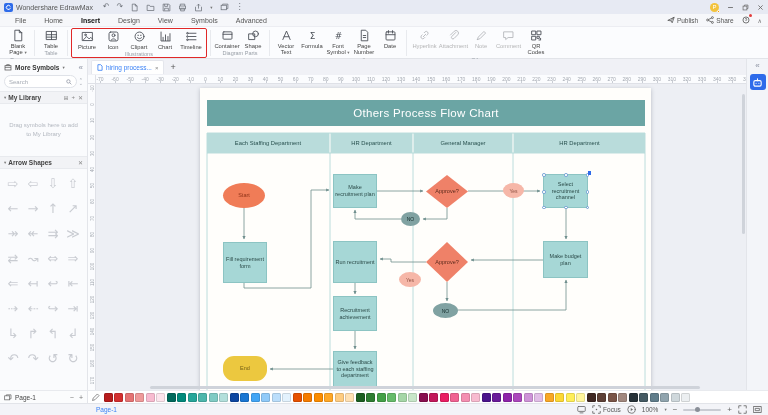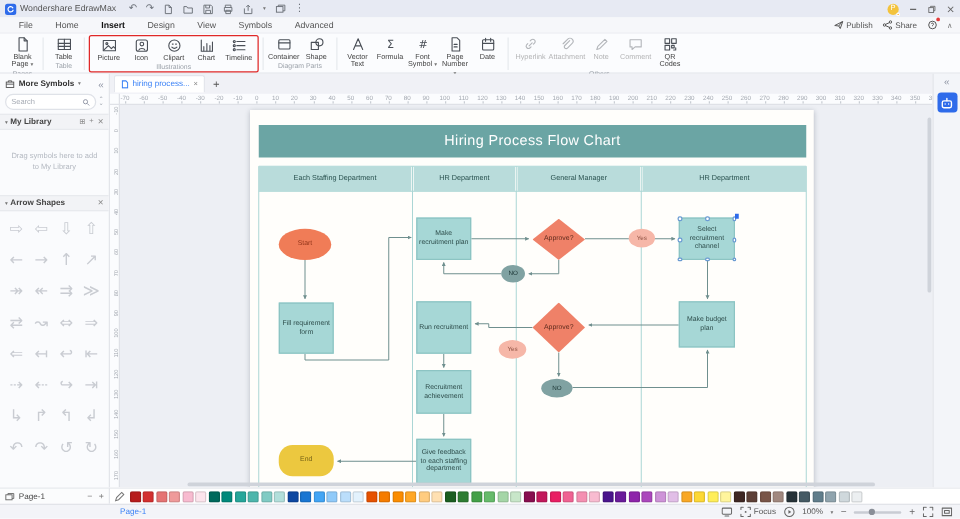--- a/index.html
+++ b/index.html
@@ -629,21 +629,21 @@
             <polyline class="conn" marker-end="url(#ah)" points="343,172 271,172"></polyline>
             <polyline class="conn" marker-end="url(#ah)" points="226,174 191,174 191,171 180,171"></polyline>
             <polyline class="conn" marker-end="url(#ah)" points="247,194 247,213"></polyline>
             <polyline class="conn" marker-end="url(#ah)" points="258,222 366,222 366,192"></polyline>
             <polyline class="conn" marker-end="url(#ah)" points="155,195 155,206"></polyline>
             <polyline class="conn" marker-end="url(#ah)" points="155,243 155,261"></polyline>
             <polyline class="conn" marker-end="url(#ah)" points="133,281 70,281"></polyline>
           </g>
         </svg>
 
-        <div class="banner">Hiring Process Flow Chart</div>
+        <div class="banner">Others Process Flow Chart</div>
         <div class="lanehead" style="left:7px;width:122px">Each Staffing Department</div>
         <div class="lanehead" style="left:131px;width:81px">HR Department</div>
         <div class="lanehead" style="left:214px;width:98px">General Manager</div>
         <div class="lanehead" style="left:314px;width:131px">HR Department</div>
 
         <div class="node n-ellipse n-start" style="left:23px;top:95px;width:42px;height:25px">
             <span>Start</span>
           </div>
         <div class="node n-proc" style="left:23px;top:154px;width:44px;height:41px">
             <span>Fill requirement form</span>

